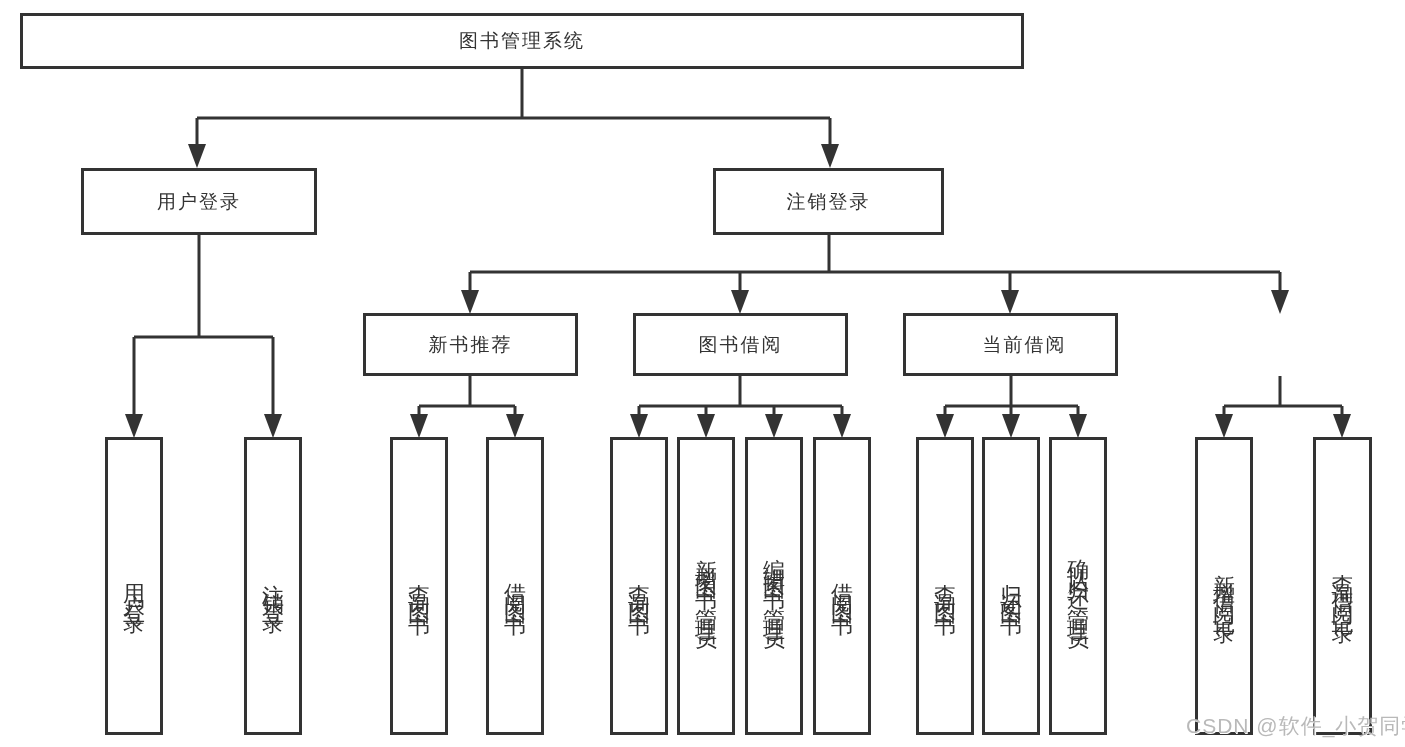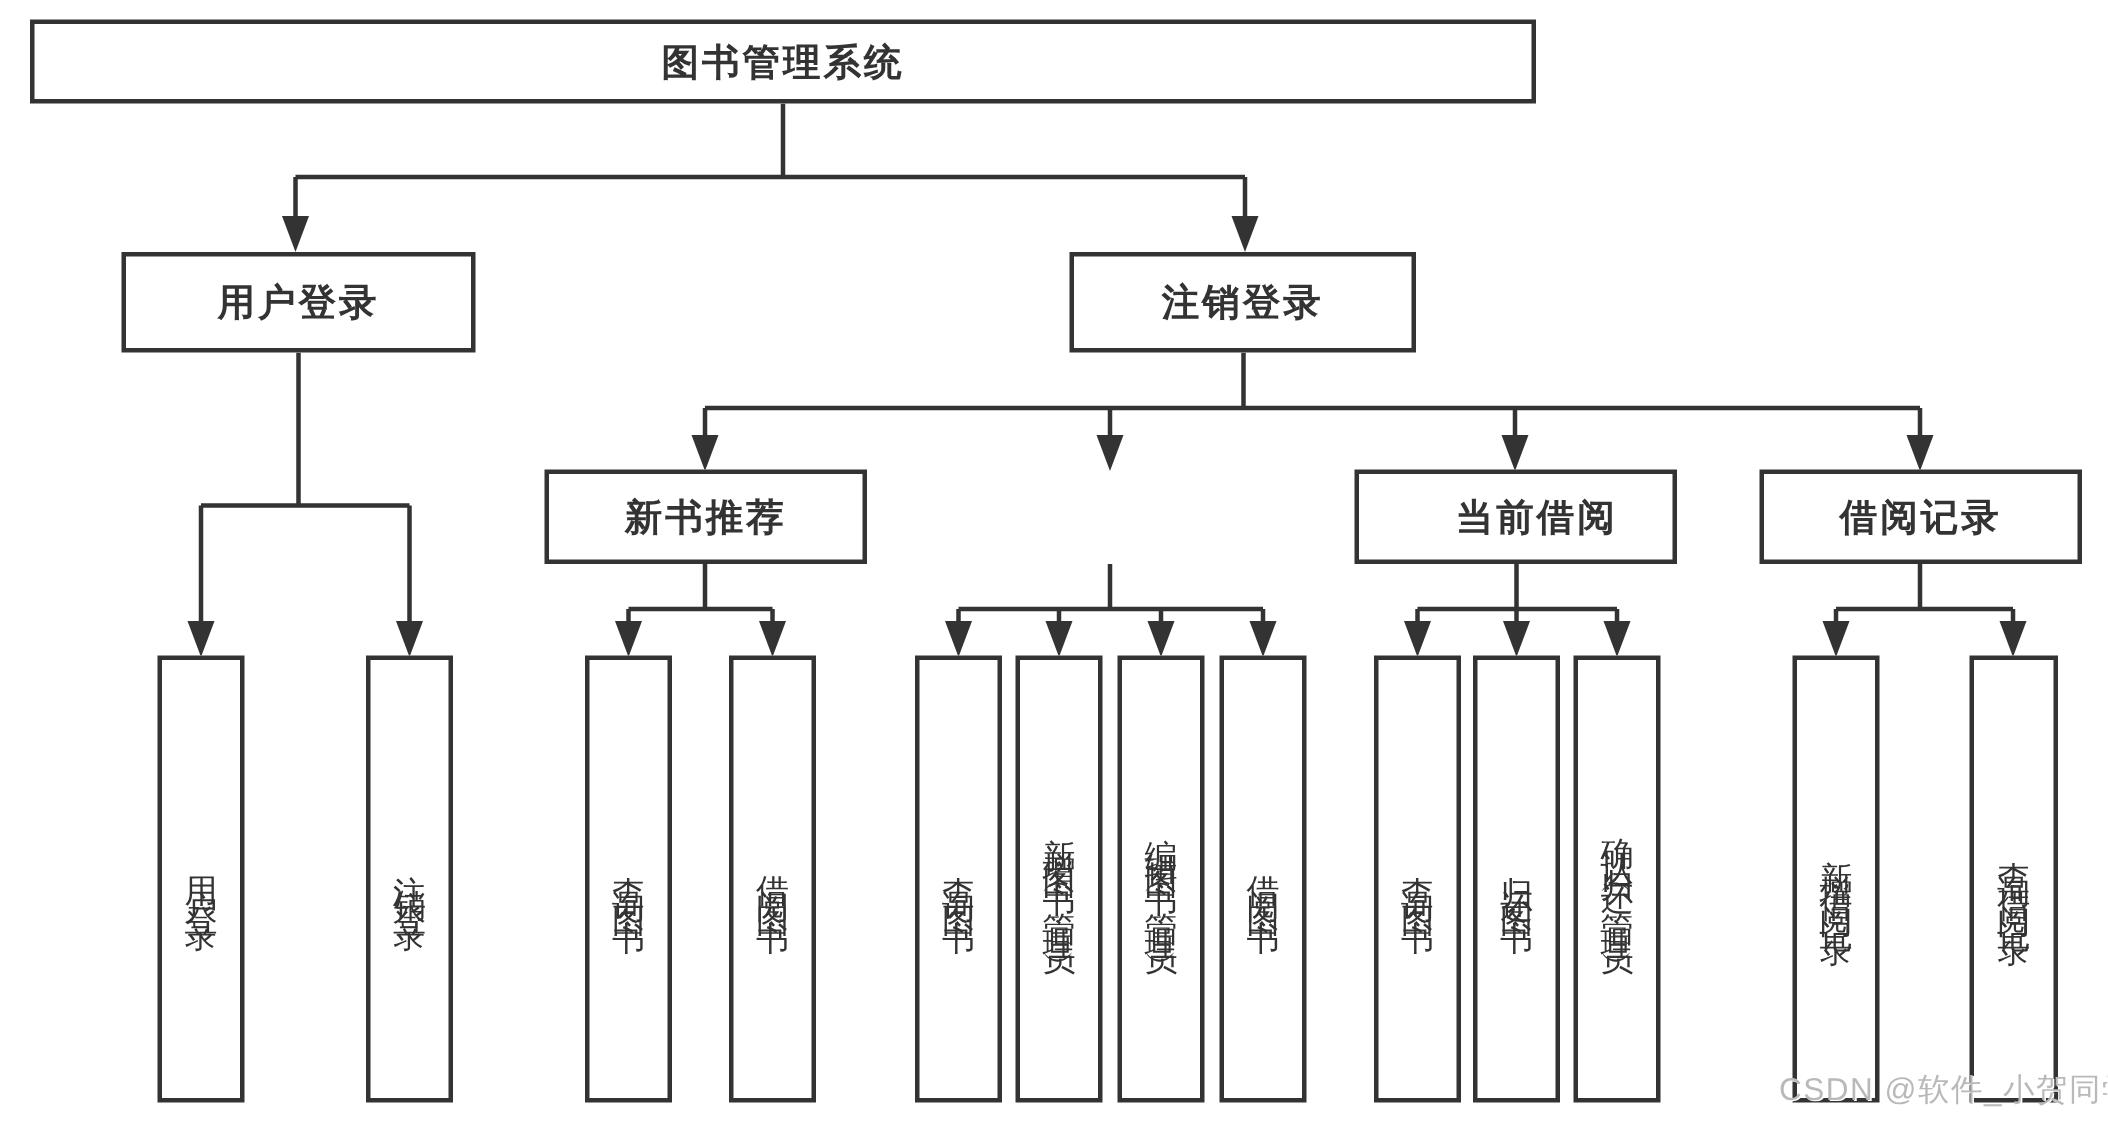--- a/index.html
+++ b/index.html
@@ -26,24 +26,23 @@
     position: absolute;
     box-sizing: border-box;
     background: #ffffff;
     border: 3px solid #333333;
     display: flex;
     align-items: center;
     justify-content: center;
     z-index: 2;
   }
   .h-box {
-    font-size: 25px;
+    font-size: 19px;
     letter-spacing: 2px;
     white-space: nowrap;
-    font-weight: bold;
   }
   .v-box span {
     writing-mode: vertical-rl;
     text-orientation: mixed;
     font-size: 22px;
     letter-spacing: 10px;
     line-height: 1;
     white-space: nowrap;
   }
   .watermark {
@@ -98,22 +97,22 @@
     <use href="#ah" transform="translate(1224,438)"></use>
     <use href="#ah" transform="translate(1342,438)"></use>
   </svg>
 
   <div class="box h-box" style="left:20px; top:13px; width:1004px; height:56px;">图书管理系统</div>
 
   <div class="box h-box" style="left:81px; top:168px; width:236px; height:67px;">用户登录</div>
   <div class="box h-box" style="left:713px; top:168px; width:231px; height:67px;">注销登录</div>
 
   <div class="box h-box" style="left:363px; top:313px; width:215px; height:63px;">新书推荐</div>
+  <div class="box h-box" style="left:633px; top:313px; width:215px; height:63px;">图书借阅</div>
   <div class="box h-box" style="left:903px; top:313px; width:215px; height:63px;padding-left:28px;">当前借阅</div>
-  <div class="box h-box" style="left:1173px; top:313px; width:215px; height:63px;">借阅记录</div>
 
   <div class="box v-box" style="left:105px; top:437px; width:58px; height:298px;">
     <span>用户登录</span>
   </div>
   <div class="box v-box" style="left:244px; top:437px; width:58px; height:298px;">
     <span>注销登录</span>
   </div>
 
   <div class="box v-box" style="left:390px; top:437px; width:58px; height:298px;">
     <span>查询图书</span>

